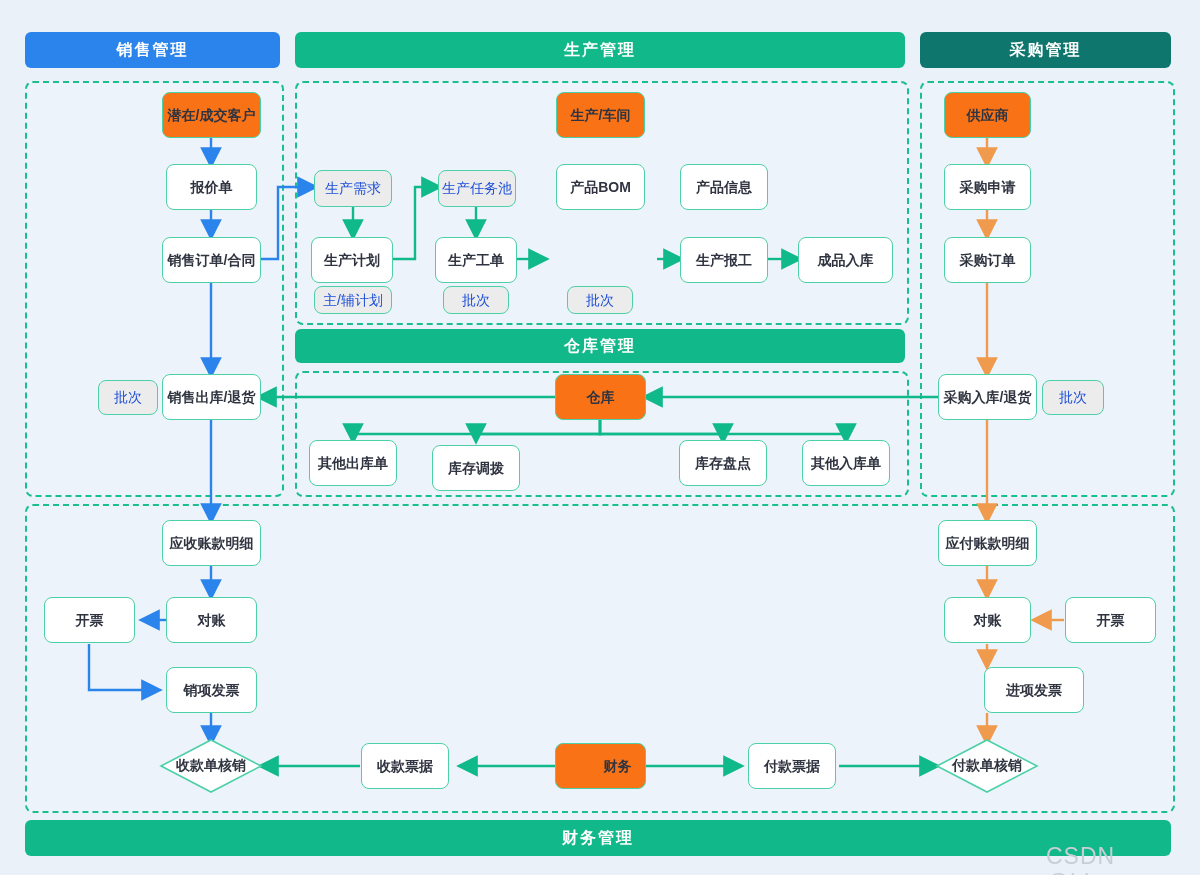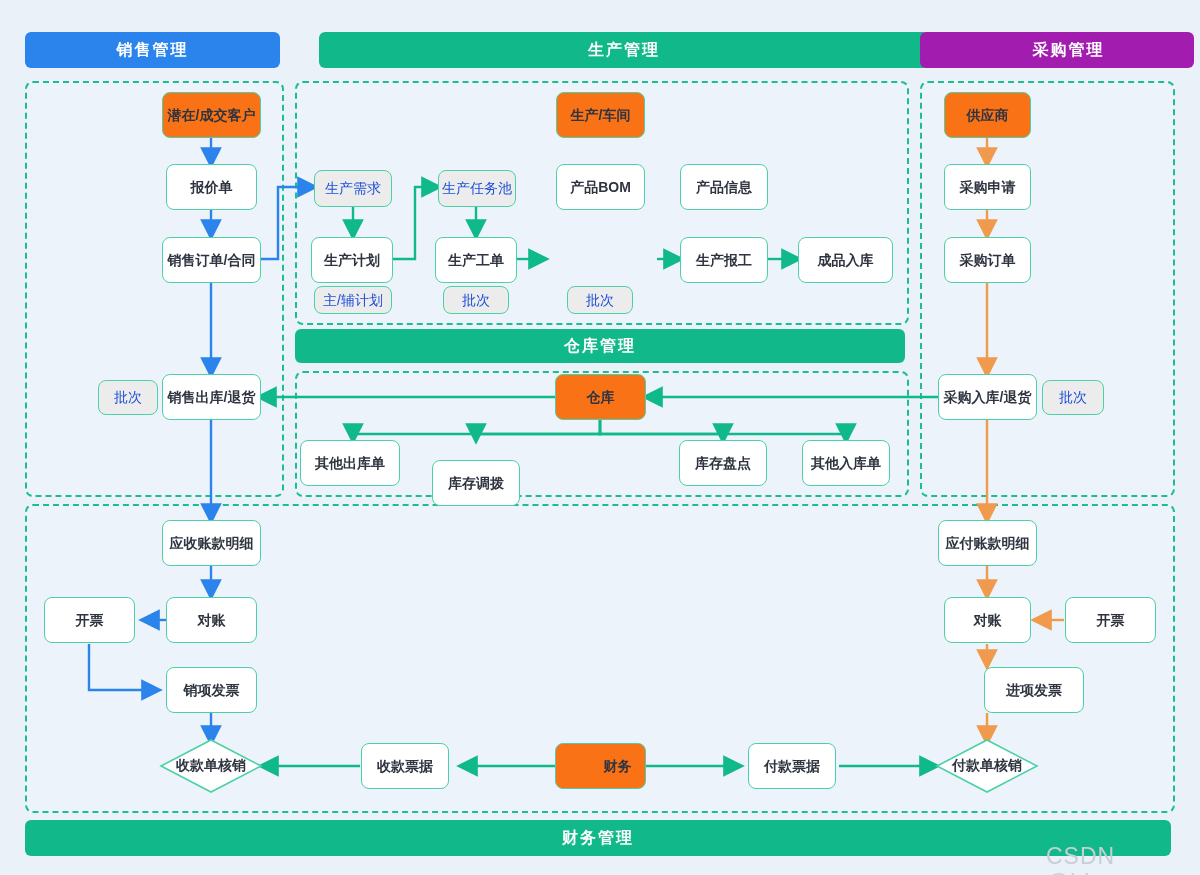--- a/index.html
+++ b/index.html
@@ -14,21 +14,21 @@
   svg#wires{position:absolute;left:0;top:0;width:1200px;height:875px;pointer-events:none;}
 
   
   .banner{
     position:absolute;border-radius:6px;
     display:flex;align-items:center;justify-content:center;
     color:#fff;font-size:16px;font-weight:700;letter-spacing:2px;
   }
   .banner.blue{background:#2a84eb;}
   .banner.green{background:#11b98a;}
-  .banner.orange{background:#a21caf;padding-left:23px;}
+  .banner.orange{background:#0f766e;}
 
   
   .region{
     position:absolute;
     border:2px dashed #19bf8c;
     border-radius:8px;
     background:rgba(255,255,255,0.18);
   }
 
   
@@ -67,21 +67,21 @@
     font-family:"Liberation Sans","DejaVu Sans",sans-serif;
   }
 </style>
 </head>
 <body>
 
 <div id="stage">
 
   <div class="banner blue" style="left:25px;top:32px;width:255px;height:36px;">销售管理</div>
 
-  <div class="banner green" style="left:295px;top:32px;width:610px;height:36px;margin-left:24px;">生产管理</div>
+  <div class="banner green" style="left:295px;top:32px;width:610px;height:36px;">生产管理</div>
 
   <div class="banner orange" style="left:920px;top:32px;width:251px;height:36px;">采购管理</div>
 
   <div class="banner green" style="left:25px;top:820px;width:1146px;height:36px;">财务管理</div>
 
   <div class="banner green" style="left:295px;top:329px;width:610px;height:34px;">仓库管理</div>
 
   <div class="region" style="left:25px;top:81px;width:255px;height:412px;"></div>
 
   <div class="region" style="left:295px;top:81px;width:610px;height:240px;"></div>
@@ -173,22 +173,22 @@
   <div class="node grey" style="left:443px;top:286px;width:66px;height:28px;">批次</div>
   <div class="node grey" style="left:567px;top:286px;width:66px;height:28px;">批次</div>
 
   <div class="node mint" style="left:944px;top:92px;width:87px;height:46px;">供应商</div>
   <div class="node" style="left:944px;top:164px;width:87px;height:46px;border-radius:7px;">采购申请</div>
   <div class="node" style="left:944px;top:237px;width:87px;height:46px;">采购订单</div>
   <div class="node" style="left:938px;top:374px;width:99px;height:46px;">采购入库/退货</div>
   <div class="node grey" style="left:1042px;top:380px;width:62px;height:35px;">批次</div>
 
   <div class="node mint" style="left:555px;top:374px;width:91px;height:46px;">仓库</div>
-  <div class="node" style="left:300px;top:440px;width:100px;height:46px;">其他出库单</div>
-  <div class="node" style="left:432px;top:460px;width:88px;height:46px;">库存调拨</div>
+  <div class="node" style="left:309px;top:440px;width:88px;height:46px;">其他出库单</div>
+  <div class="node" style="left:432px;top:445px;width:88px;height:46px;">库存调拨</div>
   <div class="node" style="left:679px;top:440px;width:88px;height:46px;">库存盘点</div>
   <div class="node" style="left:802px;top:440px;width:88px;height:46px;">其他入库单</div>
 
   <div class="node" style="left:162px;top:520px;width:99px;height:46px;">应收账款明细</div>
   <div class="node" style="left:166px;top:597px;width:91px;height:46px;">对账</div>
   <div class="node" style="left:44px;top:597px;width:91px;height:46px;">开票</div>
   <div class="node" style="left:166px;top:667px;width:91px;height:46px;">销项发票</div>
 
   <div class="diamond" style="left:159px;top:738px;width:104px;height:56px;">
     <svg class="dshape" viewBox="0 0 104 56" xmlns="http://www.w3.org/2000/svg">

